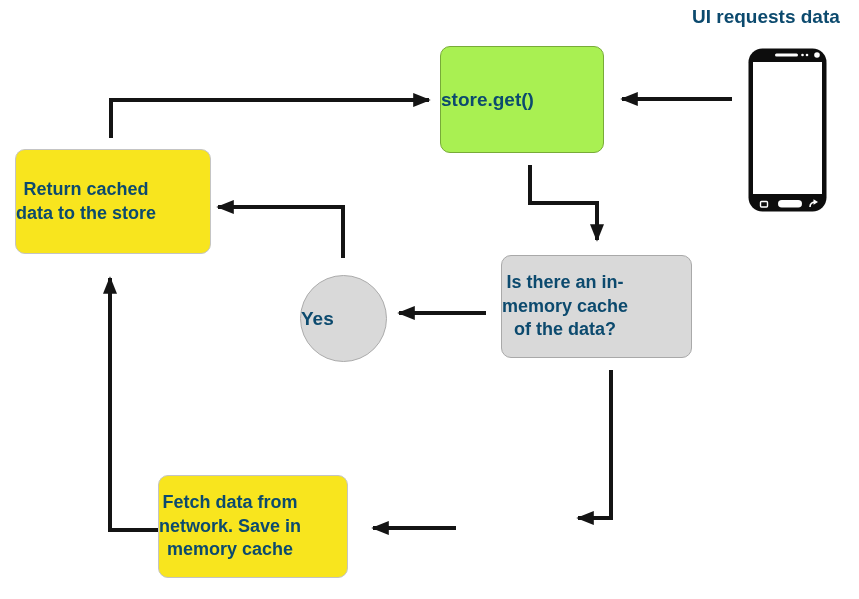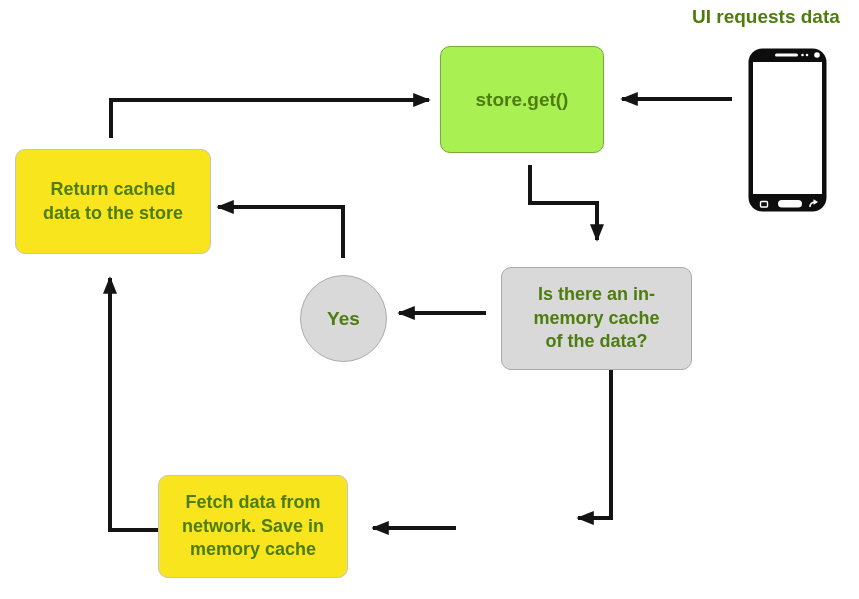--- a/index.html
+++ b/index.html
@@ -3,28 +3,28 @@
 <meta charset="utf-8">
 <style>
   html, body { margin: 0; padding: 0; background: #ffffff; }
   #canvas {
     position: relative;
     width: 859px;
     height: 599px;
     background: #ffffff;
     overflow: hidden;
     font-family: "Liberation Sans", "DejaVu Sans", sans-serif;
-    color: #4d7c0f;
+    color: #0c4a6e;
   }
   .node {
     position: absolute;
     box-sizing: border-box;
     display: flex;
     align-items: center;
-    justify-content: center;
+    justify-content: flex-start;
     text-align: center;
     font-weight: bold;
     font-size: 18px;
     line-height: 1.32;
     border-radius: 10px;
   }
   .node .label { white-space: pre-line; }
   .green  { background: #a9f052; border: 1px solid #78ab38; }
   .yellow { background: #f8e51e; border: 1px solid #c4c4c4; }
   .graybox{ background: #d9d9d9; border: 1px solid #a9a9a9; }
@@ -95,21 +95,21 @@
 
   <div class="node green" style="left:440px; top:46px; width:164px; height:107px; font-size:19px;">
     <span class="label">store.get()</span>
   </div>
 
   <div class="node yellow" style="left:15px; top:149px; width:196px; height:105px;">
     <span class="label">Return cached
 data to the store</span>
   </div>
 
-  <div class="node graybox" style="left:501px; top:255px; width:191px; height:103px;margin-top:12px;">
+  <div class="node graybox" style="left:501px; top:255px; width:191px; height:103px;">
     <span class="label">Is there an in-
 memory cache
 of the data?</span>
   </div>
 
   <div class="node circle" style="left:300px; top:275px; width:87px; height:87px; font-size:19px;">
     <span class="label">Yes</span>
   </div>
 
 

